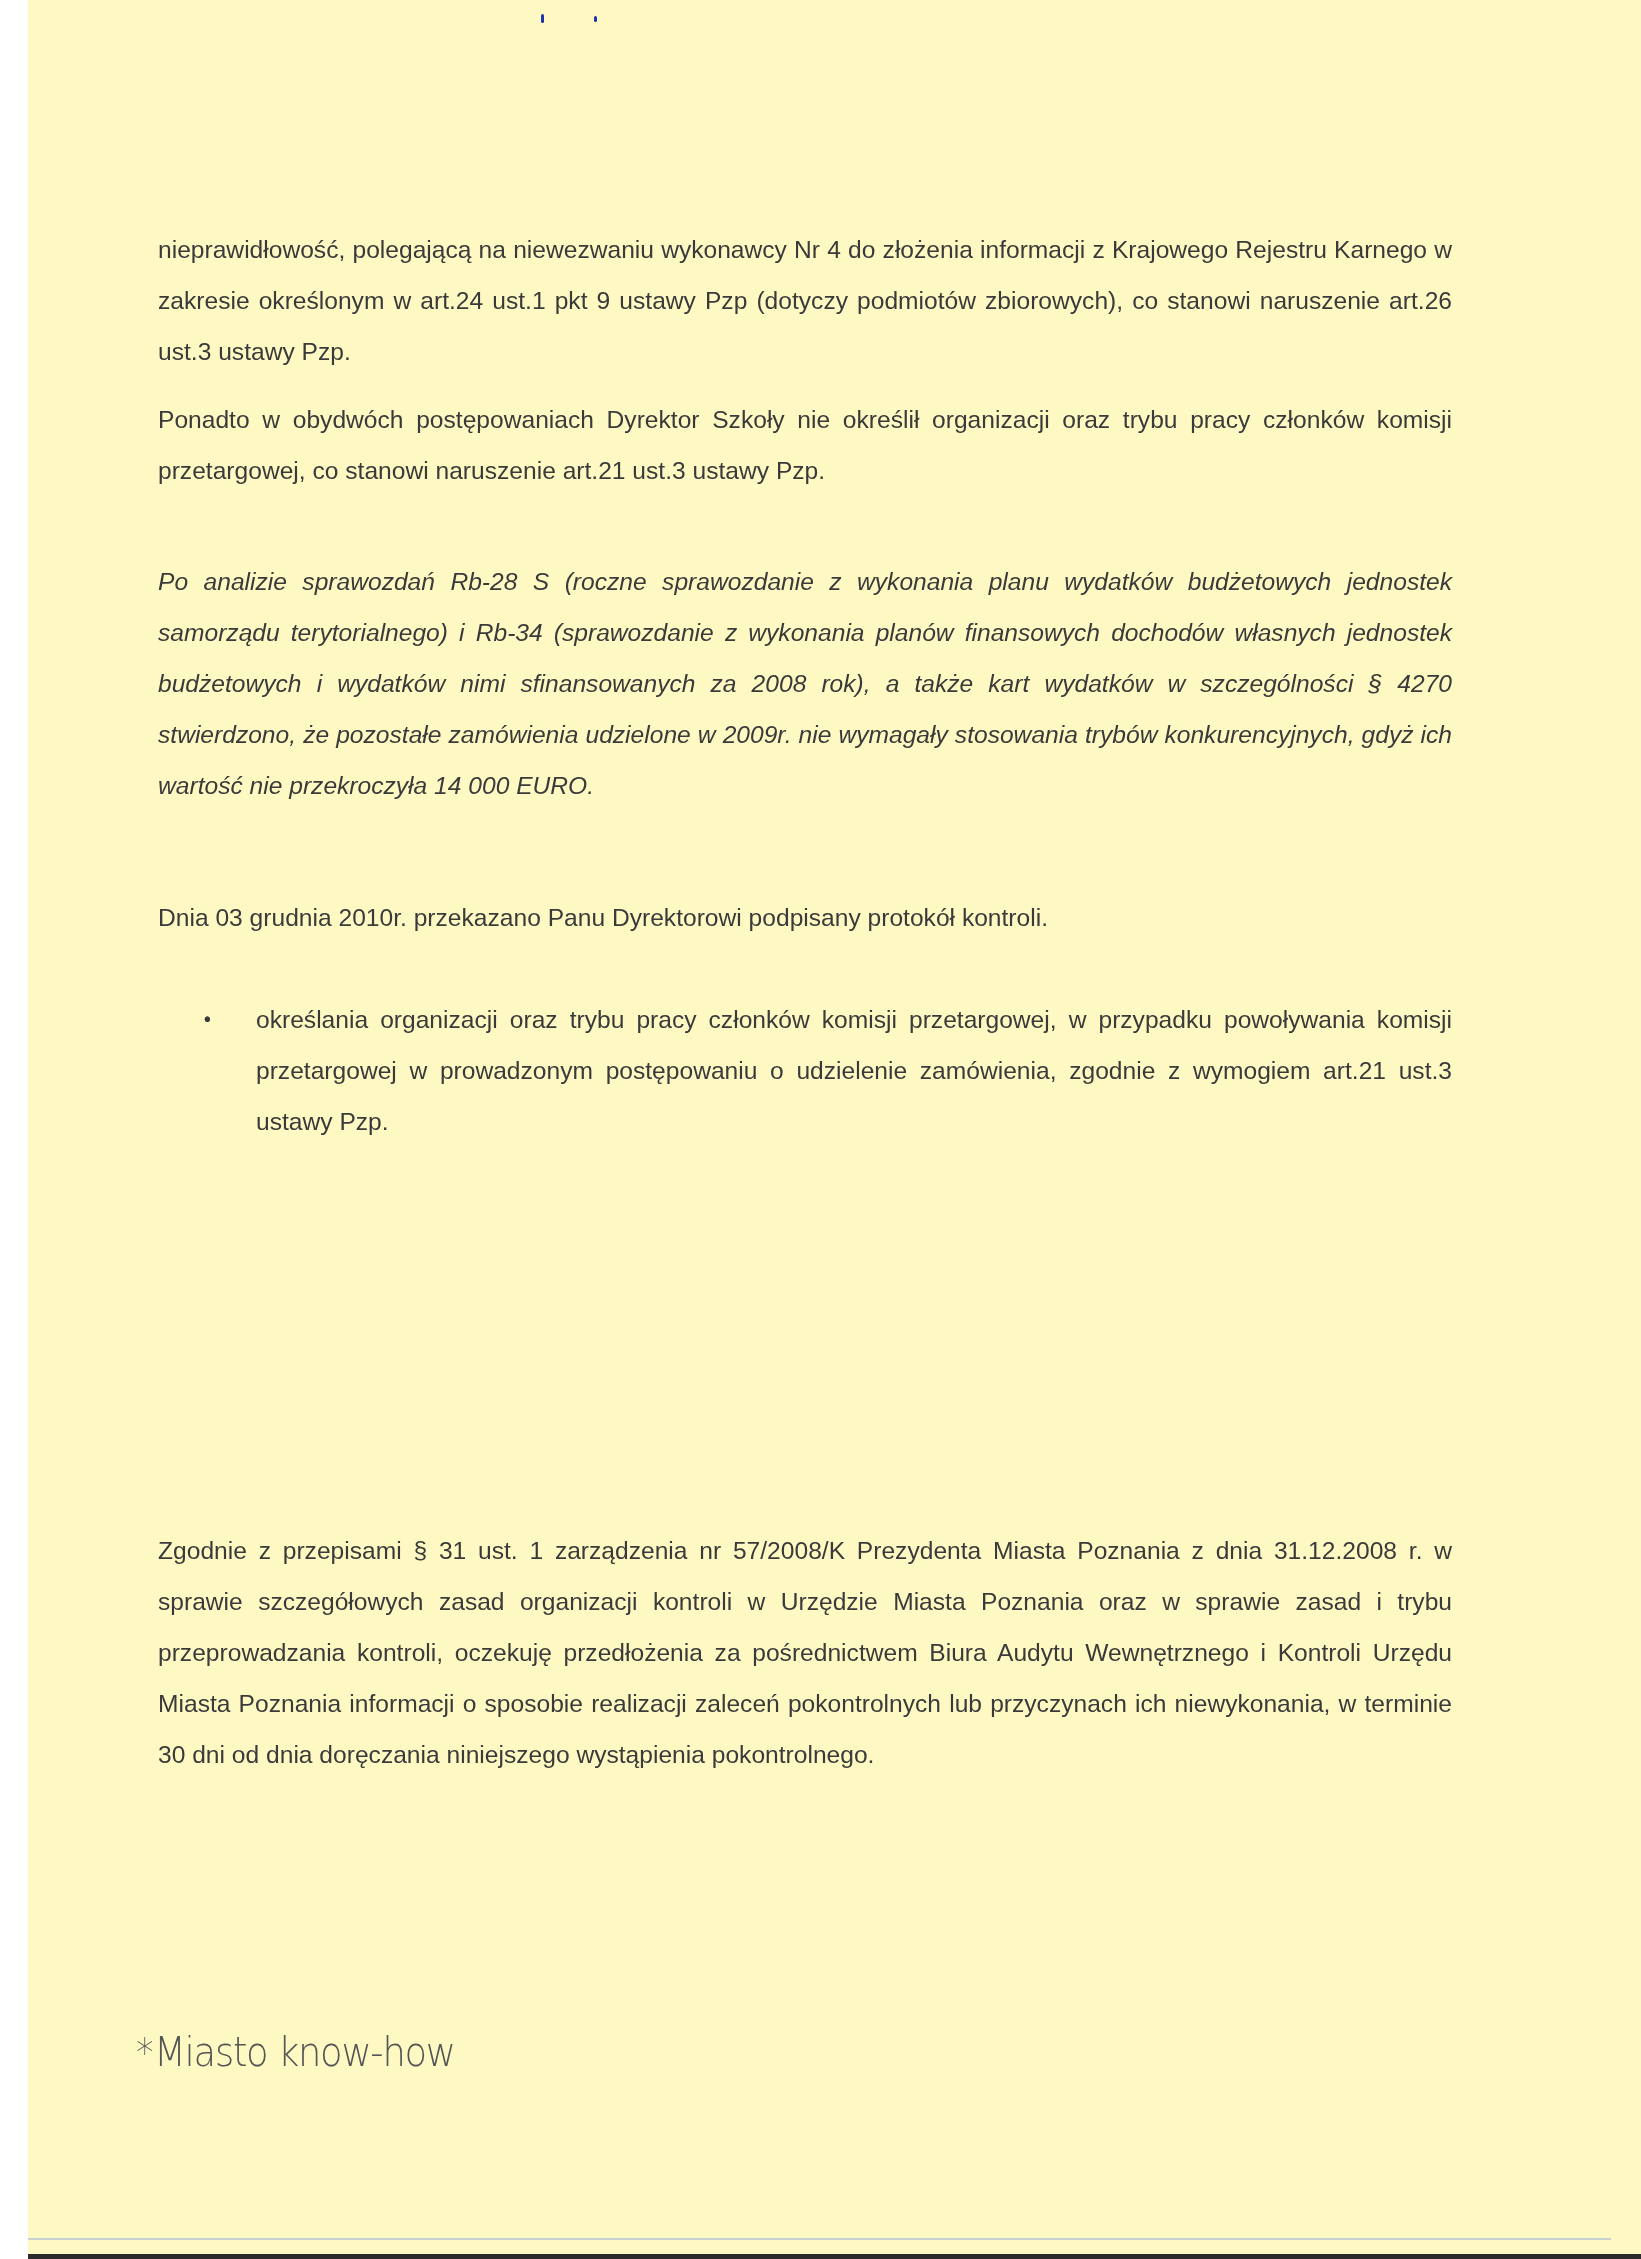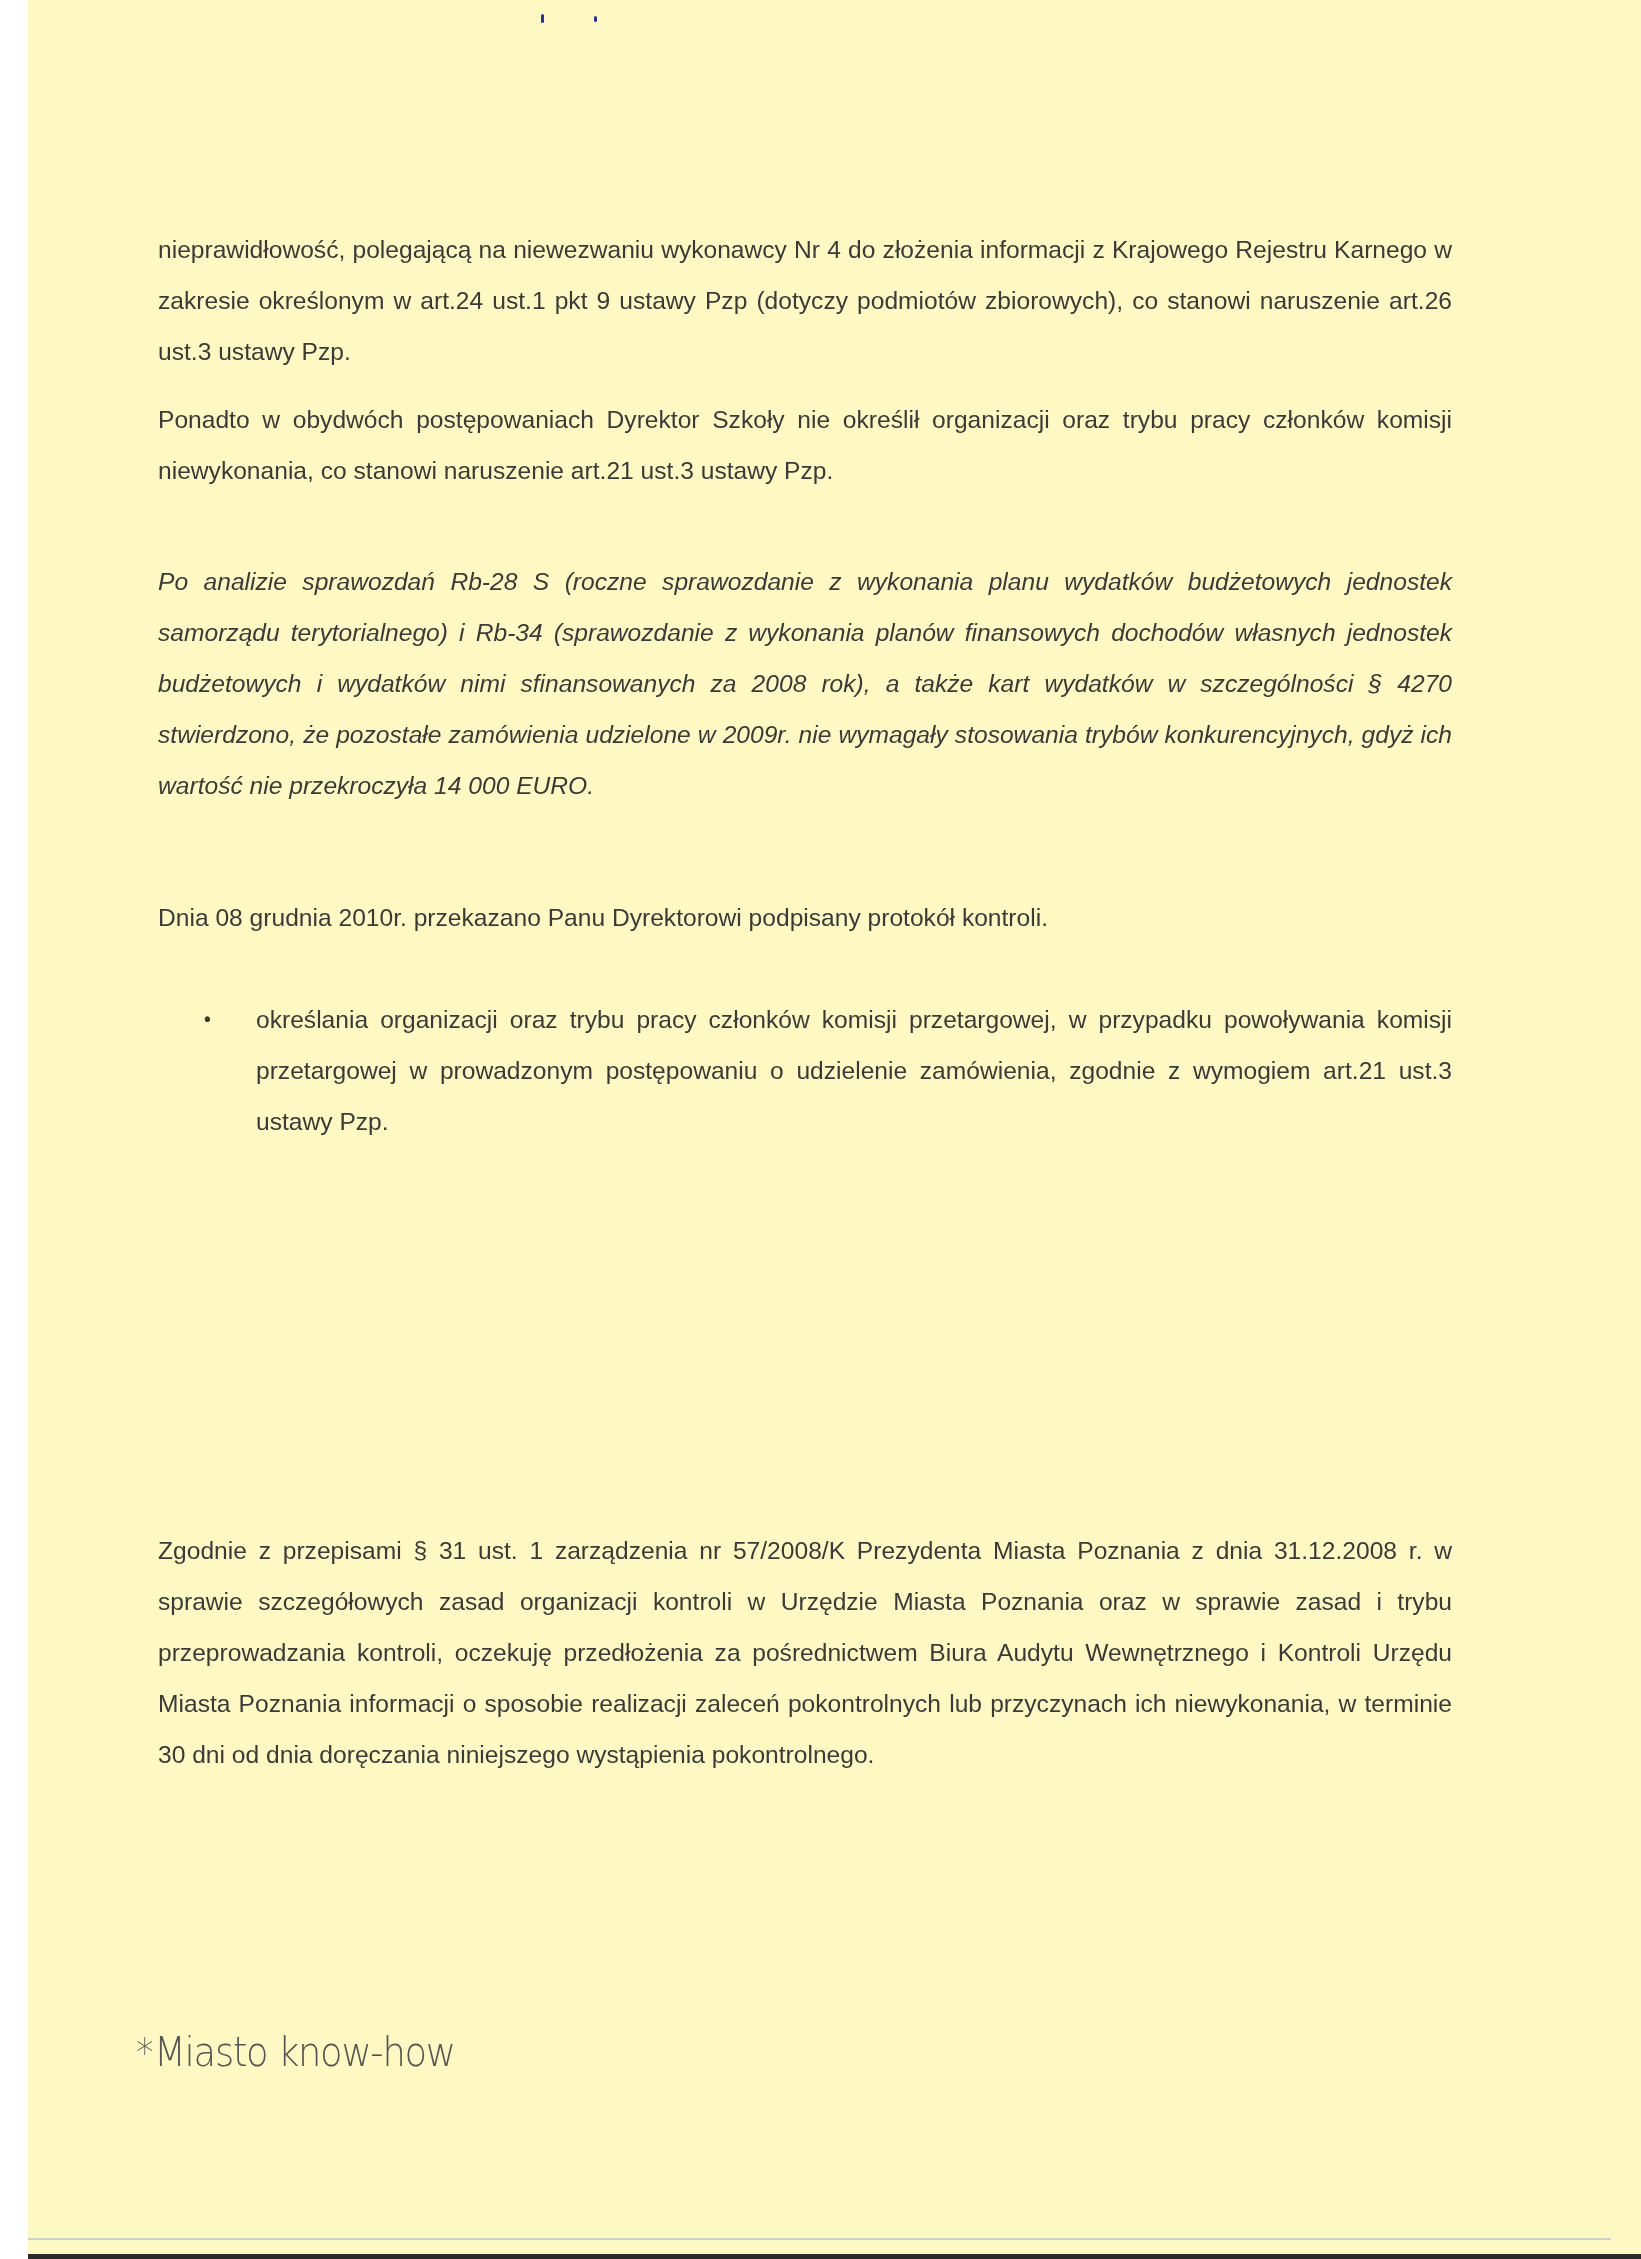--- a/index.html
+++ b/index.html
@@ -23,29 +23,29 @@
 
 <div class="page">
   <div class="speck" style="left:513px;top:13.5px;"></div>
   <div class="speck" style="left:566px;top:16.4px;height:5.8px;"></div>
 
   <div class="text" style="top:224px;">
     <p class="p">nieprawidłowość, polegającą na niewezwaniu wykonawcy Nr 4 do złożenia informacji z Krajowego Rejestru Karnego w zakresie określonym w art.24 ust.1 pkt 9 ustawy Pzp (dotyczy podmiotów zbiorowych), co stanowi naruszenie art.26 ust.3 ustawy Pzp.</p>
   </div>
 
   <div class="text" style="top:394px;">
-    <p class="p">Ponadto w obydwóch postępowaniach Dyrektor Szkoły nie określił organizacji oraz trybu pracy członków komisji niewykonania, co stanowi naruszenie art.21 ust.3 ustawy Pzp.</p>
+    <p class="p">Ponadto w obydwóch postępowaniach Dyrektor Szkoły nie określił organizacji oraz trybu pracy członków komisji przetargowej, co stanowi naruszenie art.21 ust.3 ustawy Pzp.</p>
   </div>
 
   <div class="text" style="top:556px;font-style:italic;">
     <p class="p">Po analizie sprawozdań Rb-28 S (roczne sprawozdanie z wykonania planu wydatków budżetowych jednostek samorządu terytorialnego) i Rb-34 (sprawozdanie z wykonania planów finansowych dochodów własnych jednostek budżetowych i wydatków nimi sfinansowanych za 2008 rok), a także kart wydatków w szczególności § 4270 stwierdzono, że pozostałe zamówienia udzielone w  2009r. nie wymagały stosowania trybów konkurencyjnych, gdyż ich wartość nie przekroczyła 14 000 EURO.</p>
   </div>
 
   <div class="text" style="top:892px;">
-    <p class="p">Dnia  08 grudnia 2010r. przekazano Panu Dyrektorowi podpisany protokół kontroli.</p>
+    <p class="p">Dnia  03 grudnia 2010r. przekazano Panu Dyrektorowi podpisany protokół kontroli.</p>
   </div>
 
   <div class="text" style="top:994px;">
     <ul class="ul">
       <li class="li">
         <span class="bullet">•</span>
       </li>
       <li class="li">
         <span class="bullet">•</span>
         <span>określania organizacji oraz trybu pracy członków komisji przetargowej, w przypadku powoływania komisji przetargowej w prowadzonym postępowaniu o udzielenie zamówienia, zgodnie z wymogiem art.21 ust.3 ustawy Pzp.</span>

